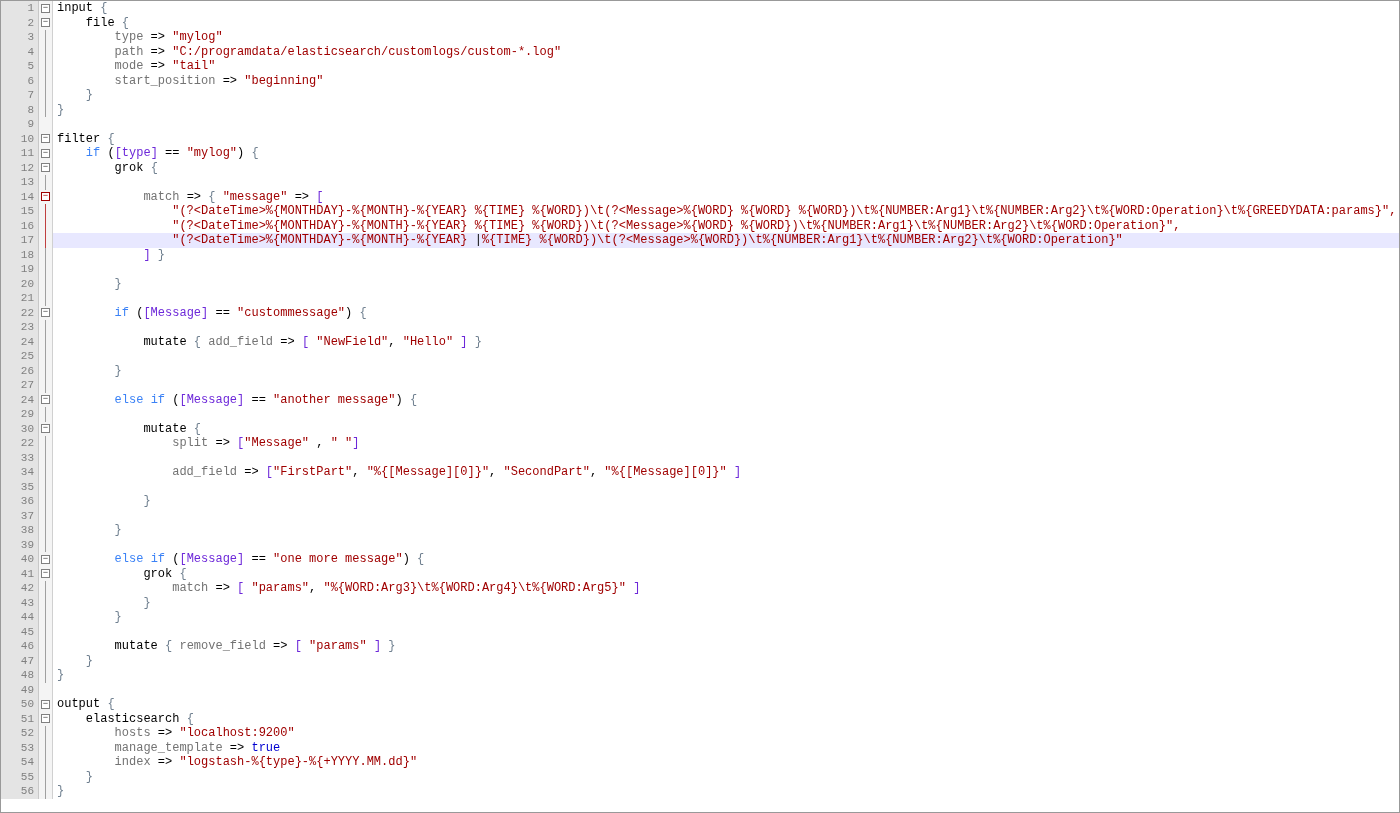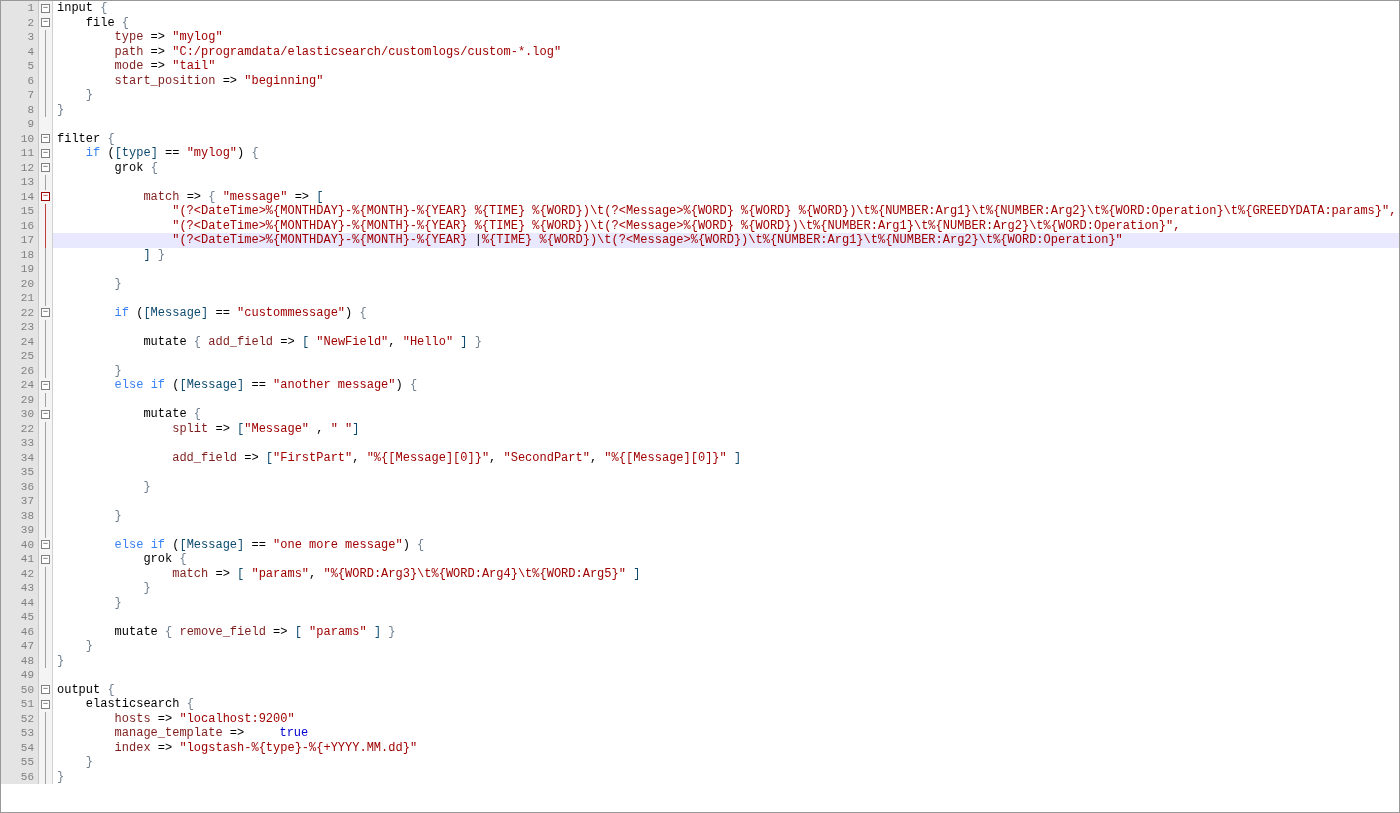--- a/index.html
+++ b/index.html
@@ -73,24 +73,24 @@
   }
   .code-cell {
     padding-left: 4px;
     height: 14.5px;
     flex: 1 1 auto;
     white-space: pre;
     font-family: Liberation Mono, monospace;
   }
   .tok-kw   { color: #000000; }
   .tok-id   { color: #3b82f6; }
-  .tok-attr { color: #7f1d1d; }
-  .tok-bool { color: #0000d0; margin-left: 28px; }
+  .tok-attr { color: #737373; }
+  .tok-bool { color: #0000d0; }
   .tok-brace{ color: #708090; }
-  .tok-brkt { color: #0c4a6e; }
+  .tok-brkt { color: #6d28d9; }
   .tok-s3   { color: #a00000; }
 </style>
 </head>
 <body>
 
 <div class="editor" id="editor-root">
     <div class="line">
       <div class="gutter-num">1</div>
       <div class="fold-col">
         <div class="fold-box">−</div>
@@ -264,20 +264,27 @@
       <div class="code-cell"></div>
     </div>
     <div class="line">
       <div class="gutter-num">26</div>
       <div class="fold-col">
         <div class="fold-vline"></div>
       </div>
       <div class="code-cell">        <span class="tok-brace">}</span></div>
     </div>
     <div class="line">
+      <div class="gutter-num">27</div>
+      <div class="fold-col">
+        <div class="fold-vline"></div>
+      </div>
+      <div class="code-cell"></div>
+    </div>
+    <div class="line">
       <div class="gutter-num">24</div>
       <div class="fold-col">
         <div class="fold-box">−</div>
       </div>
       <div class="code-cell">        <span class="tok-id">else</span><span> </span><span class="tok-id">if</span><span> (</span><span class="tok-brkt">[Message]</span><span> == </span><span class="tok-s3">"another message"</span><span>) </span><span class="tok-brace">{</span></div>
     </div>
     <div class="line">
       <div class="gutter-num">29</div>
       <div class="fold-col">
         <div class="fold-vline"></div>

